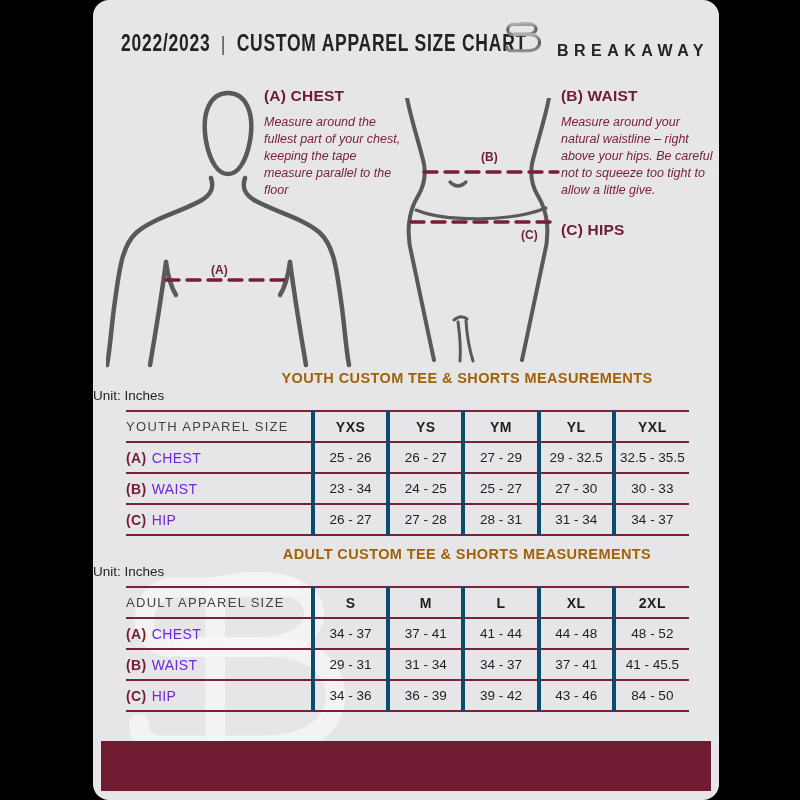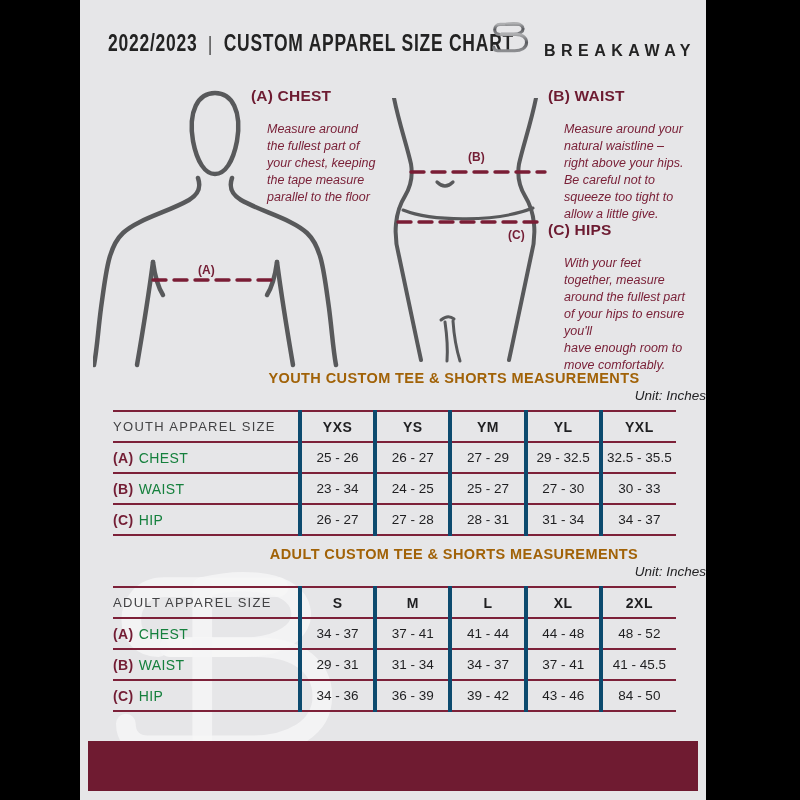--- a/index.html
+++ b/index.html
@@ -1,58 +1,58 @@
 <!DOCTYPE html>
 <html><head>
 <meta charset="utf-8">
 <style>
   html,body{margin:0;padding:0;background:#000;}
   .stage{position:relative;width:800px;height:800px;background:#000;overflow:hidden;
          font-family:"Liberation Sans","DejaVu Sans",sans-serif;}
-  .page{position:absolute;left:80px;top:0;width:626px;height:800px;background:#e6e6e8;}
+  .page{position:absolute;left:93px;top:0;width:626px;height:800px;background:#e6e6e8;border-radius:16px;}
 
   
   .watermark{position:absolute;left:30px;top:538px;z-index:0;opacity:.62;}
 
   
   .hdr-title{position:absolute;left:28px;top:30px;white-space:nowrap;
     font-weight:bold;font-size:23px;color:#232323;letter-spacing:1px;
     transform:scaleX(.76);transform-origin:left center;}
   .hdr-title .pipe{font-weight:normal;color:#3a3a3a;margin:0 14px;font-size:21px;}
   .brand{position:absolute;right:10px;top:16px;display:flex;align-items:flex-end;gap:12px;z-index:1;}
   .brand-name{font-weight:bold;font-size:16px;letter-spacing:5.5px;color:#232323;}
 
   
   .fig{position:absolute;z-index:1;}
   .marker{position:absolute;z-index:2;font-weight:bold;font-size:12px;color:#731d34;}
   .gtext{position:absolute;z-index:1;color:#731d34;}
   .gtext h3{margin:0 0 9px 0;font-size:15.5px;font-weight:bold;letter-spacing:.2px;color:#6d1b31;}
-  .gtext p{margin:16px;font-style:italic;font-size:12.5px;line-height:17px;white-space:pre-line;color:#7a2138;}
+  .gtext p{margin:0;font-style:italic;font-size:12.5px;line-height:17px;white-space:pre-line;color:#7a2138;}
   .g-chest{left:171px;top:87px;width:142px;}
   .g-waist{left:468px;top:87px;width:156px;}
   .g-hips{left:468px;top:221px;width:160px;}
 
   
   .section-title{position:absolute;left:0;width:748px;text-align:center;z-index:1;
     font-weight:bold;font-size:14.5px;letter-spacing:.4px;color:#a16207;}
-  .unit-line{position:absolute;left:0;width:626px;text-align:right;z-index:1;
-    font-style:italic;font-size:13.5px;color:#232325;}
+  .unit-line{position:absolute;left:0;width:626px;text-align:left;z-index:1;
+    font-size:13.5px;color:#232325;}
   table.meas{position:absolute;left:33px;width:563px;z-index:1;border-collapse:collapse;
     table-layout:fixed;border-top:2px solid #7d2139;border-bottom:2px solid #7d2139;}
   table.meas th,table.meas td{border-top:2px solid #7d2139;padding:0;}
   table.meas thead th{border-top:none;}
   table.meas th.size,table.meas td.val{border-left:4px solid #0c4a6e;text-align:center;}
   table.meas thead tr{height:31px;}
   table.meas tbody tr{height:31px;}
   th.label{font-weight:normal;font-size:13px;letter-spacing:1.3px;color:#434345;
     text-align:left;padding-left:14px;width:185px;}
   th.size{font-weight:bold;font-size:14px;color:#1f1f21;letter-spacing:.5px;}
   td.rowlabel{text-align:left;padding-left:14px;font-size:14px;letter-spacing:.4px;}
   td.rowlabel .prefix{color:#731d34;font-weight:bold;margin-right:5px;}
-  td.rowlabel .lname{color:#15803d;}
+  td.rowlabel .lname{color:#6d28d9;}
   td.val{font-size:13.5px;color:#1f1f21;}
   #youth-table{top:410px;} #adult-table{top:586px;}
 
   
   .bottom-bar{position:absolute;left:8px;top:741px;width:610px;height:50px;
     background:#6f1b31;z-index:2;}
 </style>
 </head>
 <body>
 
@@ -119,22 +119,20 @@
     <div class="gtext g-chest">
       <h3>(A) CHEST</h3>
       <p>Measure around the fullest part of your chest, keeping the tape measure parallel to the floor</p>
     </div>
     <div class="gtext g-waist">
       <h3>(B) WAIST</h3>
       <p>Measure around your natural waistline – right above your hips. Be careful not to squeeze too tight to allow a little give.</p>
     </div>
     <div class="gtext g-hips">
       <h3>(C) HIPS</h3>
-      <p>With your feet together, measure around the fullest part of your hips to ensure you'll
-have enough room to move comfortably.</p>
     </div>
 
     <div class="section-title" style="top:370px;">YOUTH CUSTOM TEE &amp; SHORTS MEASUREMENTS</div>
     <div class="unit-line" style="top:388px;">Unit: Inches</div>
     <table class="meas" id="youth-table">
         <thead>
           <tr>
             <th class="label">YOUTH APPAREL SIZE</th>
             <th class="size">YXS</th>
             <th class="size">YS</th>

